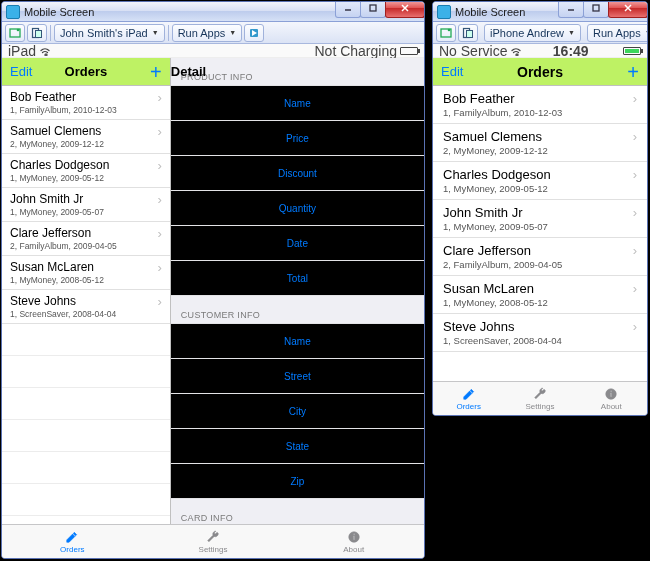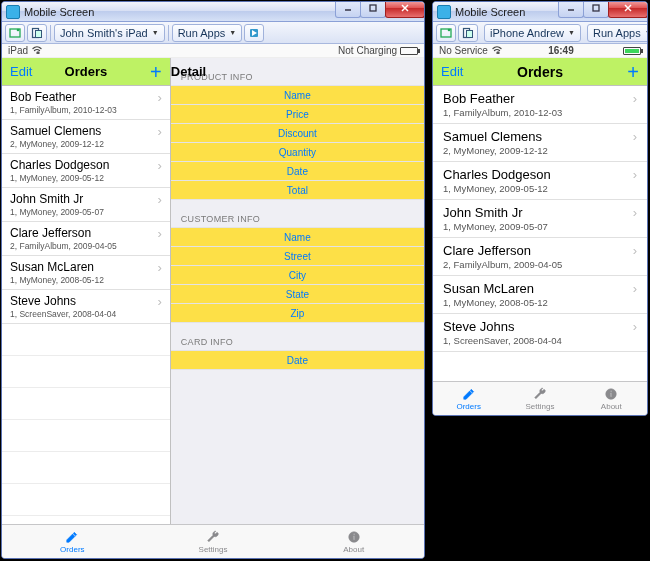--- a/index.html
+++ b/index.html
@@ -61,21 +61,21 @@
     display: inline-flex; align-items: center; padding: 4px 5px; gap: 3px;
     white-space: nowrap;
   }
   .tbtn .drop { font-size: 7px; margin-left: 1px; color: #3a3a3a; }
   .tbtn.sm { padding: 0 3px; }
   .tbtn.sm svg { width: 12px; height: 12px; }
   .tsep { width: 1px; height: 16px; background: #a8b8de; margin: 0 1px; }
 
   
   .status {
-    height: 14px; font-size: 10px; color: #444;
+    height: 14px; font-size: 14px; color: #444;
     display: flex; align-items: center; padding: 0 6px;
     background: #fafafa; border-bottom: 1px solid #eee; justify-content: space-between;
   }
   .status .mid { flex: 1; text-align: center; font-weight: 600; }
   .status .bat { width: 18px; height: 8px; border: 1px solid #444; border-radius: 1px; position: relative; margin-left: 3px; }
   .status .bat::after { content: ""; position: absolute; right: -3px; top: 1px; width: 2px; height: 4px; background: #444; }
   .status .bat .fill { position: absolute; top: 1px; left: 1px; bottom: 1px; background: #3cd65c; }
   .status .wifi { display: inline-block; margin-left: 4px; }
 
   
@@ -106,23 +106,23 @@
   .row .sub { font-size: 8.5px; color: #555; margin-top: 1px; }
   .row .chev { color: #c0c0c0; font-size: 13px; }
   .list .blank { height: 32px; border-bottom: 1px solid #ececec; }
 
   
   .section-hdr {
     font-size: 9px; color: #7a7a7a; padding: 14px 10px 4px;
     background: #efeff4; letter-spacing: .3px;
   }
   .drow {
-    background: #fde047; border-bottom: 1px solid #e3e3e6; border-top: 1px solid #e3e3e6;
+    background: #000000; border-bottom: 1px solid #e3e3e6; border-top: 1px solid #e3e3e6;
     margin-top: -1px;
-    height: 20px; display: flex; align-items: center; justify-content: center;
+    height: 36px; display: flex; align-items: center; justify-content: center;
     font-size: 10px; color: #007aff;
   }
 
   
   .phone .row { min-height: 37px; padding: 5px 10px; }
   .phone .row .main { font-size: 13px; }
   .phone .row .sub { font-size: 9.5px; }
   .phone .nav .title { font-size: 14px; }
 
   

